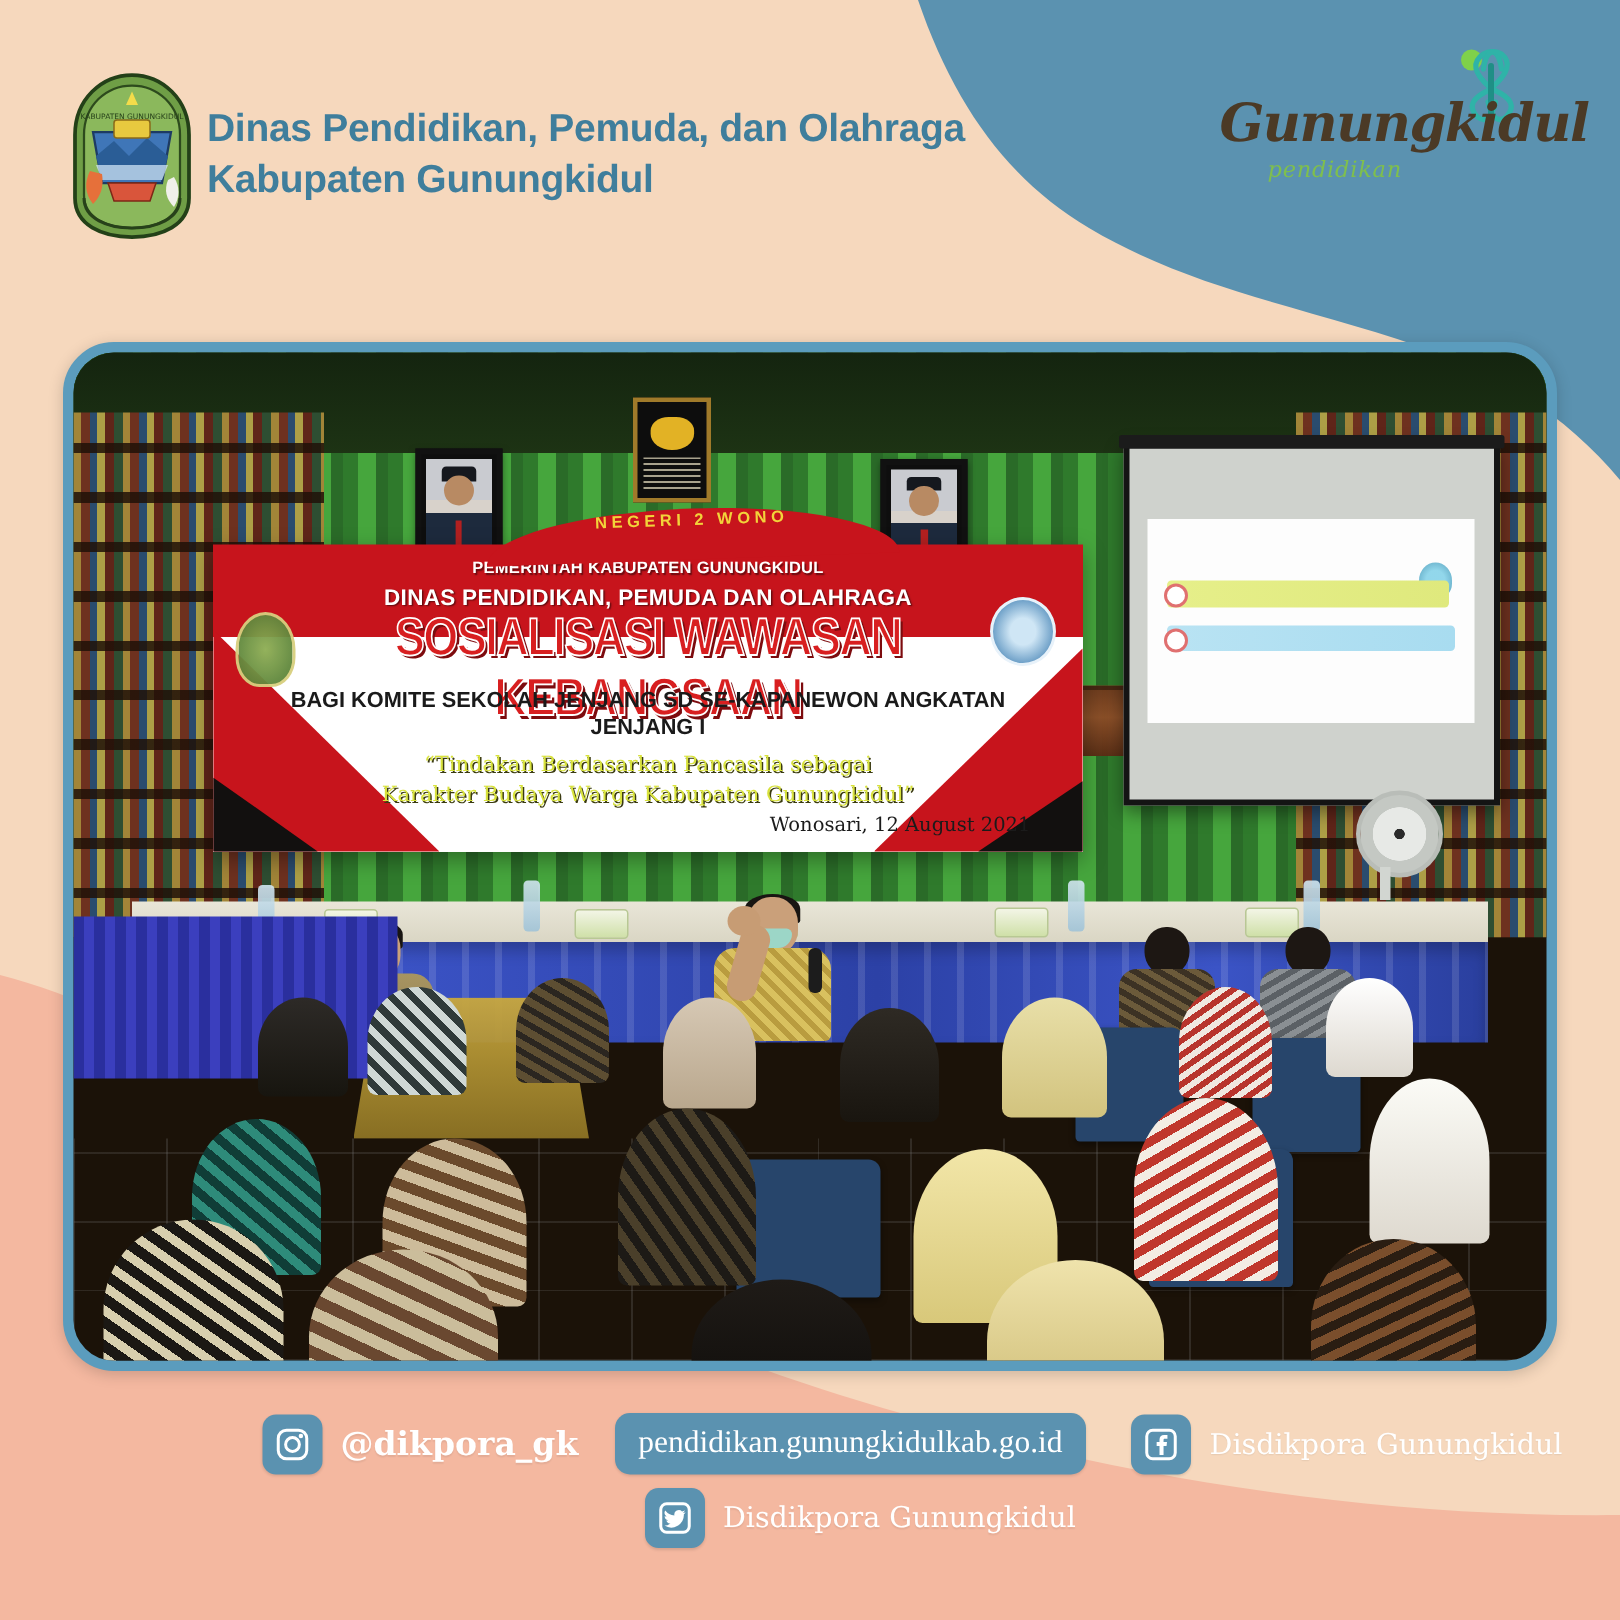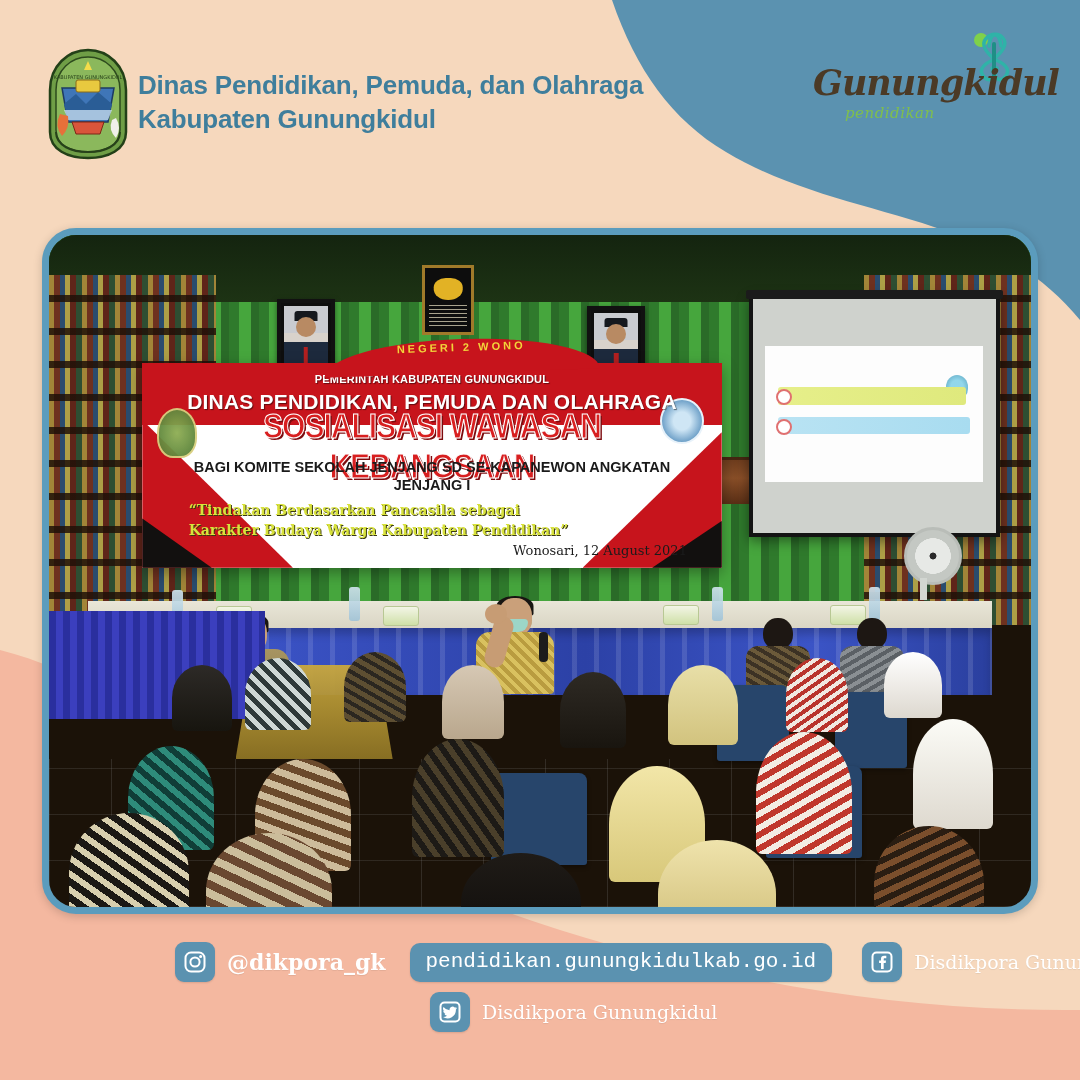--- a/index.html
+++ b/index.html
@@ -129,33 +129,33 @@
     background:#12100f; clip-path:polygon(100% 40%,100% 100%,0 100%); }
   .banner-logo-l { position:absolute; left:2.5%; top:22%; width:40px; height:50px;
     background:radial-gradient(#8fae54,#4f7a34); border-radius:50% 50% 40% 40%;
     border:2px solid #d8cf7e; opacity:.95; }
   .banner-logo-r { position:absolute; right:3%; top:17%; width:44px; height:46px;
     border-radius:50%; background:radial-gradient(#cfe6f5 30%,#2a6fa8);
     border:2px solid #e8f2fa; }
   .bn-txt { position:absolute; left:6%; right:6%; text-align:center; color:#fff;
     font-weight:bold; text-shadow:1px 1px 1px rgba(0,0,0,.5); }
   .bn-l1 { top:5%;  font-size:11px; letter-spacing:.2px; }
-  .bn-l2 { top:13.5%; font-size:21px; letter-spacing:.2px; }
+  .bn-l2 { top:13.5%; font-size:15px; letter-spacing:.2px; }
   .bn-title {
     position:absolute; left:3%; right:3%; top:24%; text-align:center;
     font-size:30px; font-weight:bold; color:#d81f20; letter-spacing:-1px;
     -webkit-text-stroke:1px #ffffff;
     text-shadow:2px 2px 0 #7d0b0e;
     transform:scaleY(1.18); font-family:"Liberation Sans", sans-serif;
   }
   .bn-l3 { top:47%; font-size:14.5px; color:#1a1a1a; text-shadow:none; }
   .bn-l4 { top:56%; font-size:14.5px; color:#1a1a1a; text-shadow:none; }
   .bn-quote1, .bn-quote2 {
-    position:absolute; left:8%; right:8%; 
-    font-family:"DejaVu Serif", serif; font-weight:bold; font-size:14px;
+    position:absolute; left:8%; right:8%; text-align:center;
+    font-family:"DejaVu Serif", serif; font-weight:normal; font-size:14px;
     color:#d8e23c; text-shadow:1px 1px 0 #3a3a10;
   }
   .bn-quote1 { top:68%; }
   .bn-quote2 { top:77.5%; }
   .bn-date { position:absolute; right:6%; top:88%; font-size:13px; color:#1b1b1b;
     font-family:"DejaVu Serif", serif; }
   .school-arc { position:absolute; left:28%; top:15.5%; width:28%; height:5%;
     background:#c7141c; border-radius:50%/100% 100% 0 0; z-index:7;
     color:#f2d33a; font-size:11px; font-weight:bold; text-align:center;
     letter-spacing:3px; padding-top:2px; overflow:hidden;
@@ -235,21 +235,21 @@
   }
   .ico svg { display:block; }
   .handle {
     font-family:"DejaVu Serif", serif; font-weight:bold; color:#ffffff;
     font-size:22px; margin-left:12px; white-space:nowrap;
     text-shadow:0 1px 1px rgba(0,0,0,.07);
   }
   .handle.sm { font-size:19px; font-weight:normal; }
   .pill {
     background:#5b92b0; color:#fff; border-radius:10px; padding:7px 16px 9px;
-    font-family:Liberation Mono, monospace; font-size:21px; white-space:nowrap;
+    font-family:Liberation Serif, serif; font-size:21px; white-space:nowrap;
     margin-left:24px; box-shadow:0 1px 2px rgba(0,0,0,.12);
   }
   .fb-wrap { margin-left:30px; display:flex; align-items:center; }
 </style>
 </head>
 <body>
 
 <div class="canvas">
 
   <div class="bg-base"></div>
@@ -351,21 +351,21 @@
           <div class="blk-r"></div>
         <div class="banner-logo-l"></div>
         <div class="banner-logo-r"></div>
 
         <div class="bn-txt bn-l1">PEMERINTAH KABUPATEN GUNUNGKIDUL</div>
         <div class="bn-txt bn-l2">DINAS PENDIDIKAN, PEMUDA DAN OLAHRAGA</div>
         <div class="bn-title">SOSIALISASI WAWASAN KEBANGSAAN</div>
         <div class="bn-txt bn-l3">BAGI KOMITE SEKOLAH JENJANG SD SE-KAPANEWON ANGKATAN</div>
         <div class="bn-txt bn-l4">JENJANG I</div>
         <div class="bn-quote1">“Tindakan Berdasarkan Pancasila sebagai</div>
-        <div class="bn-quote2">Karakter Budaya Warga Kabupaten Pendidikan”</div>
+        <div class="bn-quote2">Karakter Budaya Warga Kabupaten Gunungkidul”</div>
         <div class="bn-date">Wonosari, 12 August 2021</div>
       </div>
       <div class="school-arc">NEGERI 2 WONO</div>
 
       <div class="table-top"></div>
       <div class="table-skirt">
           <div class="skirt-folds"></div>
         </div>
       <div class="gold-cloth"></div>
 

